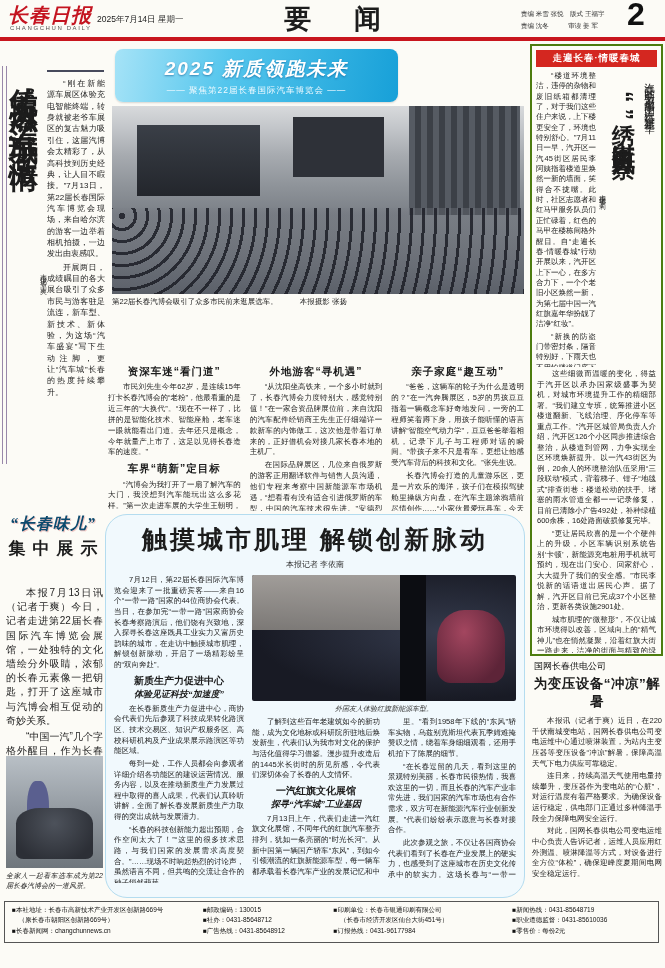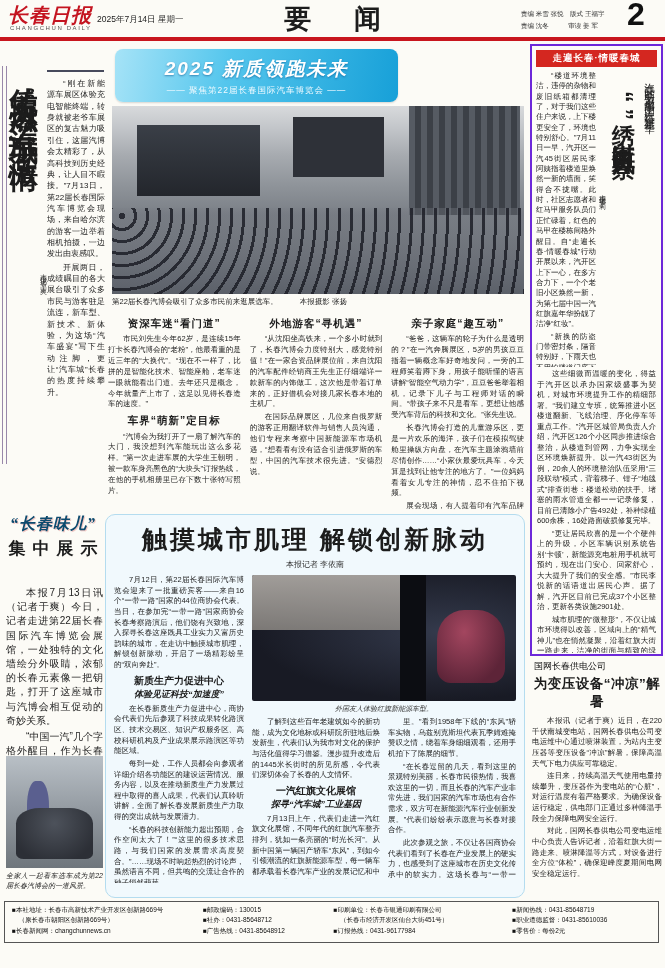--- a/index.html
+++ b/index.html
@@ -28,40 +28,40 @@
   .banner-sub{font-size:8.5px;margin-top:3px;letter-spacing:1px;color:#f0faff;}
   
   .main-photo{left:112px;top:106px;width:412px;height:188px;background:linear-gradient(180deg,#d8dadc 0%,#c2c5c9 12%,#a7abb0 26%,#8f949a 42%,#7a7f86 58%,#85898f 74%,#94999e 100%);overflow:hidden;}
   .booth1{position:absolute;left:6%;top:10%;width:30%;height:38%;background:linear-gradient(180deg,#3a3f47,#23262c);}
   .booth2{position:absolute;left:44%;top:6%;width:22%;height:32%;background:#2e3138;}
   .booth3{position:absolute;right:1%;top:0;width:27%;height:58%;background:repeating-linear-gradient(90deg,#565b63 0 6px,#3c4047 6px 12px);}
   .crowd{position:absolute;left:0;bottom:0;width:100%;height:46%;background:repeating-radial-gradient(circle at 10px 8px,rgba(28,30,38,.85) 0 3px,rgba(0,0,0,0) 3px 12px),linear-gradient(0deg,rgba(88,93,102,.95),rgba(122,126,134,.35));}
   .caption1{left:112px;top:297px;width:412px;display:flex;justify-content:flex-start;gap:22px;font-size:7.5px;color:#222;}
   
   .threecol{left:108px;top:313px;width:416px;height:198px;display:flex;gap:9px;}
-  .tcol{flex:1;overflow:hidden;font-size:7.5px;line-height:1.45;}
+  .tcol{flex:1;overflow:hidden;font-size:7.5px;line-height:1.45;margin-top:48px;}
   .subhead{font-size:10.5px;font-weight:bold;text-align:center;margin:3px 0;letter-spacing:1px;}
   
-  .feature{left:105px;top:514px;width:420px;height:384px;background:#f1f9fd;border:1px solid #b4dcef;border-radius:10px;box-sizing:border-box;}
+  .feature{left:105px;top:514px;width:420px;height:384px;background:#f1f9fd;border:1px solid #b4dcef;border-radius:22px;box-sizing:border-box;}
   .f-headline{margin-top:8px;text-align:center;font-size:25px;font-weight:bold;letter-spacing:3px;}
   .f-byline{text-align:center;font-size:8px;margin-top:3px;color:#333;font-family:"Liberation Serif",serif;}
   .f-content{display:flex;gap:8px;padding:5px 8px 0 8px;}
   .f-col1{width:130px;height:308px;overflow:hidden;font-size:7.5px;line-height:1.42;}
   .f-right{flex:1;}
   .f-photo{position:relative;width:100%;height:126px;border-radius:2px;background:radial-gradient(ellipse at 72% 45%,#343a4c 0%,#181a24 70%),#14151d;overflow:hidden;}
   .f-photo .seat{position:absolute;right:4%;top:28%;width:26%;height:58%;border-radius:40% 40% 20% 20%;background:radial-gradient(ellipse at 40% 30%,#a3465f,#5d2438 75%);}
   .f-photo .glass{position:absolute;left:0;top:0;width:58%;height:44%;background:linear-gradient(180deg,#b9b4ae,#8d8984);opacity:.85;}
   .f-photo .pillar{position:absolute;left:56%;top:0;width:10%;height:100%;background:#0c0d12;}
   .f-pcap{font-size:7px;font-style:italic;margin:3px 0;text-align:center;color:#333;}
   .f-twocol{display:flex;gap:8px;}
   .f-col{flex:1;height:162px;overflow:hidden;font-size:7.5px;line-height:1.42;}
   .f-sub{font-size:10px;font-weight:bold;text-align:center;margin:3px 0 0 0;}
   .f-sub2{font-size:9px;font-weight:bold;font-style:italic;text-align:center;margin:0 0 3px 0;font-family:"Liberation Serif",serif;}
   
-  .street{left:530px;top:44px;width:133px;height:612px;border:2px solid #6d28d9;background:#fdfcf7;box-sizing:border-box;}
+  .street{left:530px;top:44px;width:133px;height:612px;border:2px solid #4d7c0f;background:#fdfcf7;box-sizing:border-box;}
   .st-label{margin:4px;background:#d42720;color:#fff;font-size:9.5px;font-weight:bold;text-align:center;padding:2px 0;letter-spacing:1px;}
   .st-top{position:relative;display:flex;padding:0 4px;height:296px;}
   .st-toptext{width:60px;font-size:7.5px;line-height:1.38;overflow:hidden;}
   .st-vgroup{position:relative;flex:1;}
   .st-kicker{position:absolute;right:0;top:4px;height:286px;font-size:10.5px;letter-spacing:2.5px;}
   .st-headline{position:absolute;right:17px;top:20px;height:270px;font-size:23px;font-weight:bold;letter-spacing:3px;}
   .st-byline{position:absolute;left:1px;top:118px;font-size:7px;color:#333;letter-spacing:1px;}
   .st-bottom{padding:2px 5px;font-size:7.5px;line-height:1.4;height:282px;overflow:hidden;}
   
   .power{left:532px;top:660px;width:130px;height:234px;}
@@ -216,21 +216,21 @@
         <p class="para">城市肌理的“微整形”，不仅让城市环境得以改善，区域向上的“精气神儿”也在悄然凝聚，沿着红旗大街一路走来，洁净的街面与精致的绿化交相辉映，“绣”出了街区好风景。</p>
       </div>
   </div>
 
   <div class="abs power">
     <div class="pw-kicker">国网长春供电公司</div>
     <div class="pw-headline">为变压设备“冲凉”解暑</div>
     <div class="pw-body body-text">
         <p class="para">本报讯（记者于爽）近日，在220千伏南城变电站，国网长春供电公司变电运维中心通过喷淋装置，为站内主变压器等变压设备“冲凉”解暑，保障高温天气下电力供应可靠稳定。</p>
         <p class="para">连日来，持续高温天气使用电量持续攀升，变压器作为变电站的“心脏”，对运行温度有着严格要求。为确保设备运行稳定，供电部门正通过多种降温手段全力保障电网安全运行。</p>
-        <p class="para">对此，国网长春供电公司变电运维中心负责人告诉记者，沿着红旗大街一路走来、喷淋降温等方式，对设备进行全方位“体检”，确保迎峰度夏期间电网安全稳定运行。</p>
+        <p class="para">对此，国网长春供电公司变电运维中心负责人告诉记者，运维人员应用红外测温、喷淋降温等方式，对设备进行全方位“体检”，确保迎峰度夏期间电网安全稳定运行。</p>
       </div>
   </div>
 
   <div class="abs cw-title1">“长春味儿”</div>
   <div class="abs cw-title2">集中展示</div>
   <div class="abs cw-body body-text">
       <p class="para">本报7月13日讯（记者于爽）今日，记者走进第22届长春国际汽车博览会展馆，一处独特的文化墙绘分外吸睛，浓郁的长春元素像一把钥匙，打开了这座城市与汽博会相互促动的奇妙关系。</p>
       <p class="para">“中国一汽”几个字格外醒目，作为长春汽车工业的灵魂，它是汽博会的“根”。展区相关负责人告诉记者，文化墙上“北湖公园”“净月潭”等字样，让汽博会多了份城市烟火气息，也让更多人有机会了解长春、爱上长春。</p>
       <p class="para">记者注意到，在参观区域，来自天津的参观者不仅在展台上选到了心仪好车，还好奇地询问长春特色地标的所在地，工作人员都会热情地与之分享，一场博览会俨然成了展示城市魅力的窗口。</p>
     </div>

